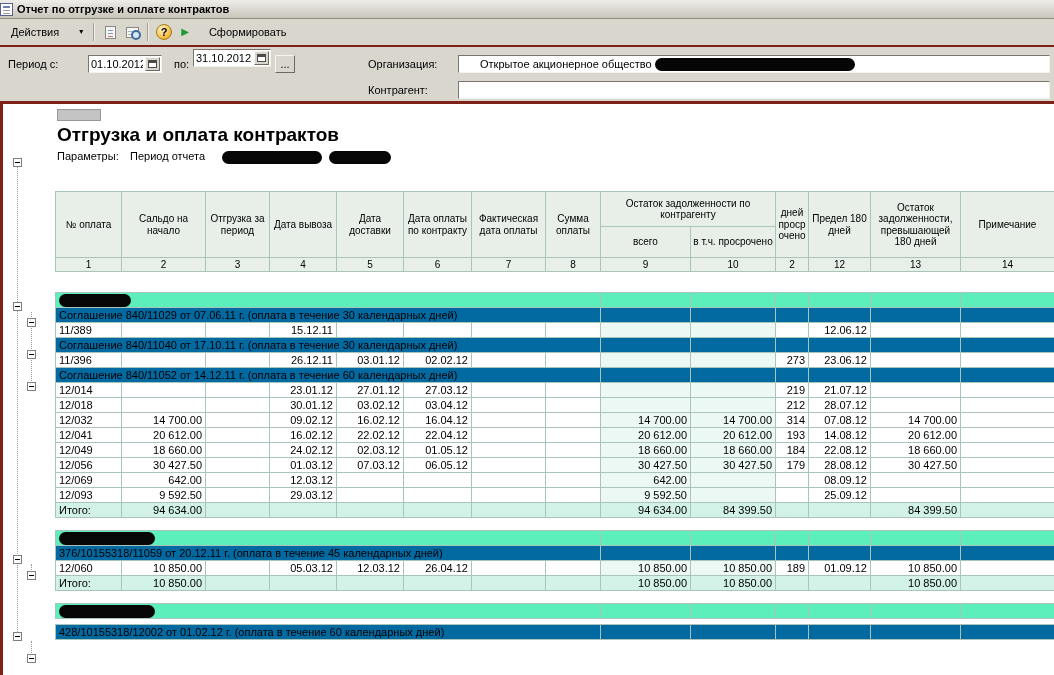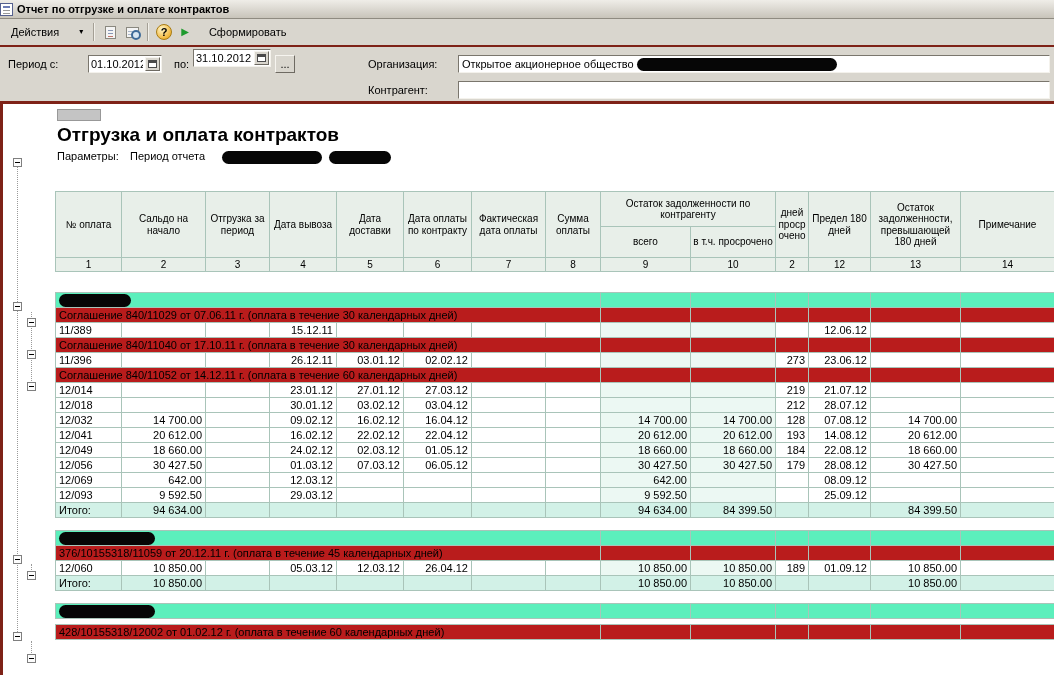--- a/index.html
+++ b/index.html
@@ -33,21 +33,21 @@
 
   
   .filterpanel{height:54px;background:#d9d6ce;position:relative}
   .flabel{position:absolute;white-space:nowrap}
   .field{position:absolute;height:18px;background:#fff;border:1px solid;border-color:#7a766d #f4f2ec #f4f2ec #7a766d;display:flex;align-items:center}
   .field input{border:none;outline:none;background:transparent;flex:1;min-width:0;font-family:"Liberation Sans","DejaVu Sans",sans-serif;font-size:11px;padding:0 2px}
   .calbtn{width:15px;height:14px;margin-right:1px;background:#d9d6ce;border:1px solid;border-color:#f6f4ef #6e6a62 #6e6a62 #f6f4ef;display:flex;align-items:center;justify-content:center;flex:0 0 auto}
   .calicon{width:9px;height:8px;background:#fff;border:1px solid #4a4a4a;position:relative}
   .calicon::before{content:"";position:absolute;left:0;top:0;right:0;height:2px;background:#4a4a4a}
   .morebtn{position:absolute;width:20px;height:18px;background:#d9d6ce;border:1px solid;border-color:#f6f4ef #6e6a62 #6e6a62 #f6f4ef;font-size:11px;line-height:9px;text-align:center}
-  .ftext{padding-left:3px;white-space:nowrap}
+  .ftext{padding-left:21px;white-space:nowrap}
 
   
   .redact{display:inline-block;height:13px;background:#060606;border-radius:7px;vertical-align:middle}
 
   
   .report{height:571px;background:#fff;position:relative;border-left:3px solid #7e2217;overflow:hidden}
   .cellcursor{position:absolute;left:54px;top:5px;width:44px;height:12px;background:#c4c4c4;border:1px solid #989898}
   .rtitle{position:absolute;left:54px;top:20px;font-size:19px;font-weight:bold;white-space:nowrap}
   .params{position:absolute;left:54px;top:46px;height:16px;width:620px}
   .params span{position:absolute;white-space:nowrap}
@@ -64,21 +64,21 @@
   .rpt tr.h1 th{height:35px}
   .rpt tr.h2 th{height:31px}
   .rpt tr.numrow th{height:14px;padding:0}
   .row-data td{background:#fff}
   .row-data td.c9,.row-data td.c10{background:#ecf8f3}
   .num{text-align:right}
   .rpt td.c1{text-align:left}
   .row-total td{background:#d2f1e7}
   .band-cell{background:#5cefbc}
   .band-first{padding:1px 2px}
-  .agr-cell{background:#b91c1c}
+  .agr-cell{background:#0369a1}
   .agr-text{text-align:left}
   .rpt td.spacer{border:none;background:#fff}
 </style>
 </head>
 <body>
 
 <div class="titlebar">
   <span class="wicon"></span>
   <span class="wtitle">Отчет по отгрузке и оплате контрактов</span>
 </div>
@@ -327,21 +327,21 @@
           <td class="c1">12/032</td>
           <td class="c2 num">14 700.00</td>
           <td class="c3 num"></td>
           <td class="c4 num">09.02.12</td>
           <td class="c5 num">16.02.12</td>
           <td class="c6 num">16.04.12</td>
           <td class="c7 num"></td>
           <td class="c8 num"></td>
           <td class="c9 num">14 700.00</td>
           <td class="c10 num">14 700.00</td>
-          <td class="c11 num">128</td>
+          <td class="c11 num">314</td>
           <td class="c12 num">07.08.12</td>
           <td class="c13 num">14 700.00</td>
           <td class="c14"></td>
         </tr>
         <tr class="row-data">
           <td class="c1">12/041</td>
           <td class="c2 num">20 612.00</td>
           <td class="c3 num"></td>
           <td class="c4 num">16.02.12</td>
           <td class="c5 num">22.02.12</td>

